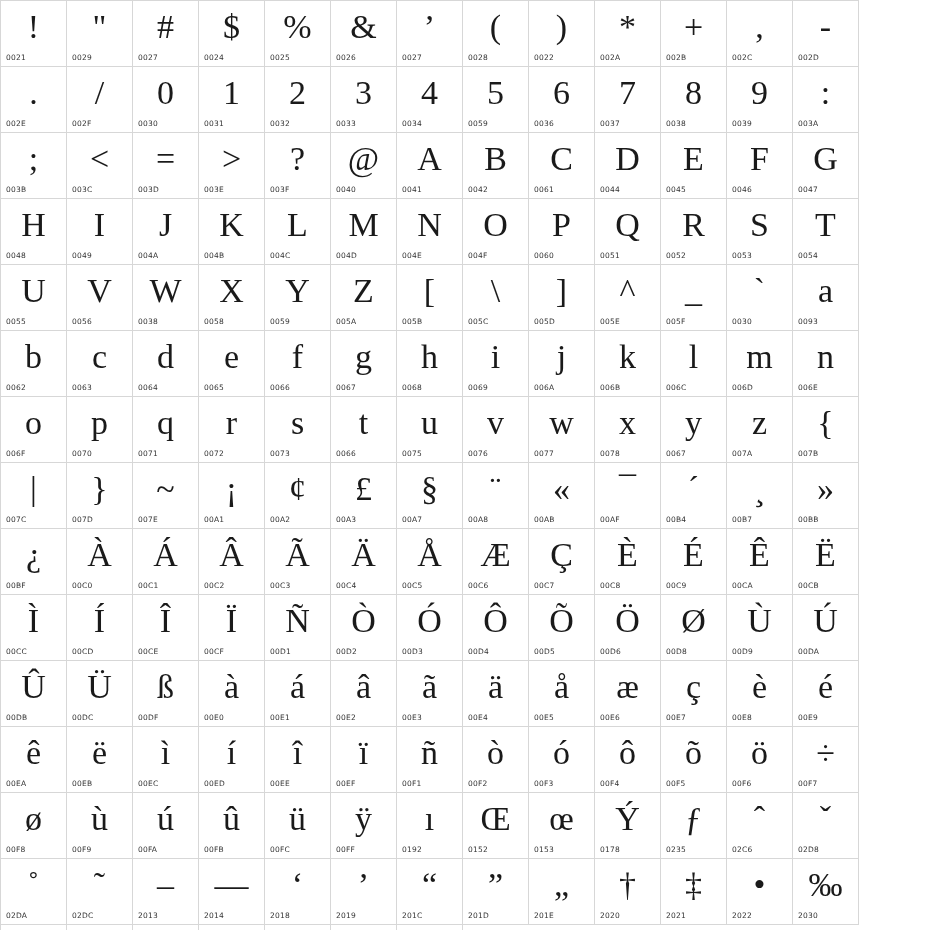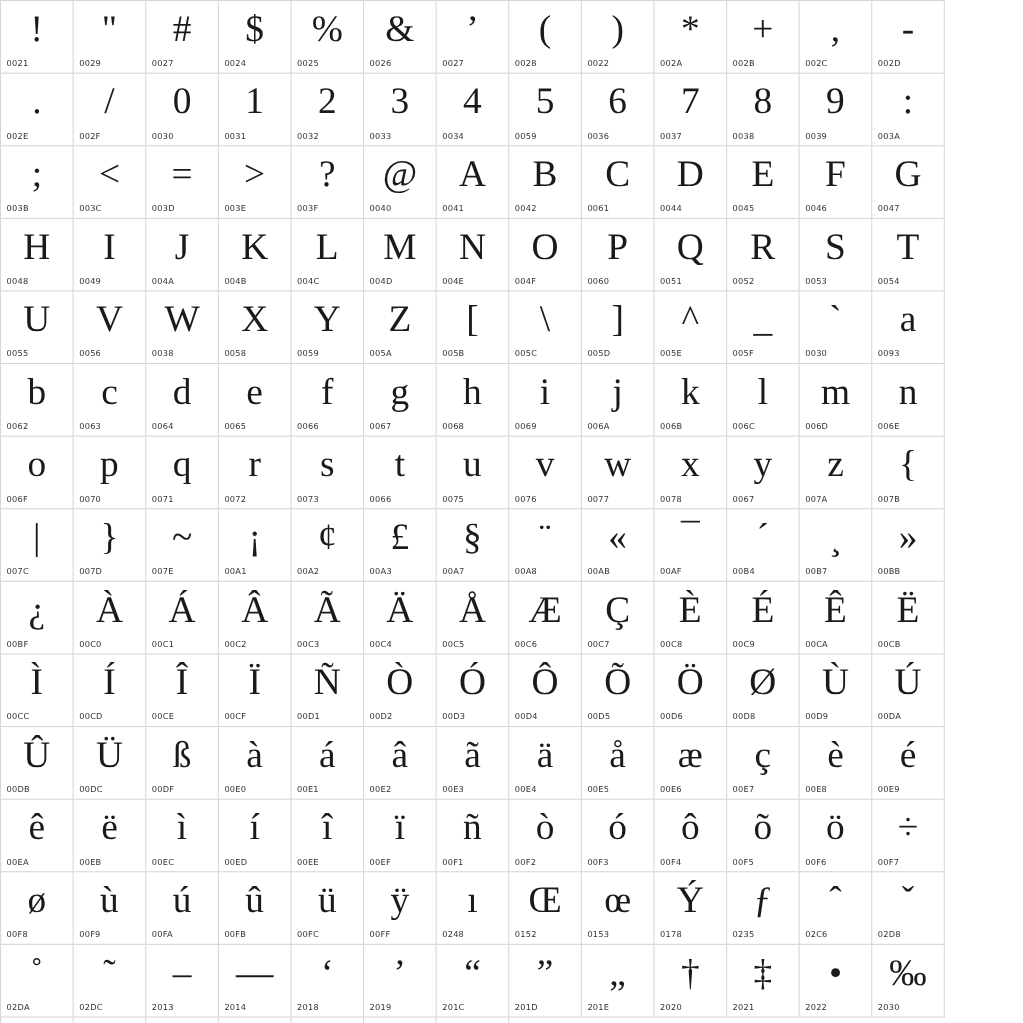--- a/index.html
+++ b/index.html
@@ -704,21 +704,21 @@
     <div class="cell">
       <div class="glyph">ü</div>
       <div class="code">00FC</div>
     </div>
     <div class="cell">
       <div class="glyph">ÿ</div>
       <div class="code">00FF</div>
     </div>
     <div class="cell">
       <div class="glyph">ı</div>
-      <div class="code">0248</div>
+      <div class="code">0192</div>
     </div>
     <div class="cell">
       <div class="glyph">Œ</div>
       <div class="code">0152</div>
     </div>
     <div class="cell">
       <div class="glyph">œ</div>
       <div class="code">0153</div>
     </div>
     <div class="cell">

